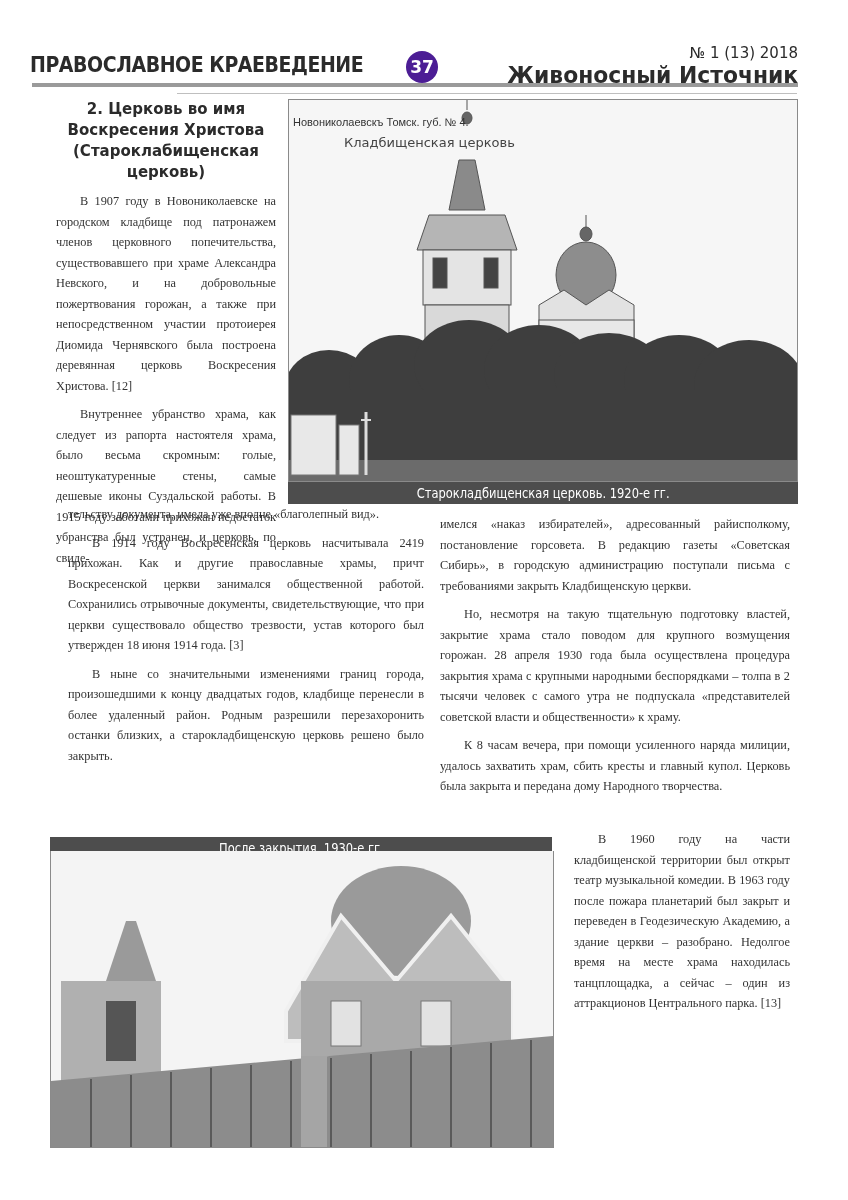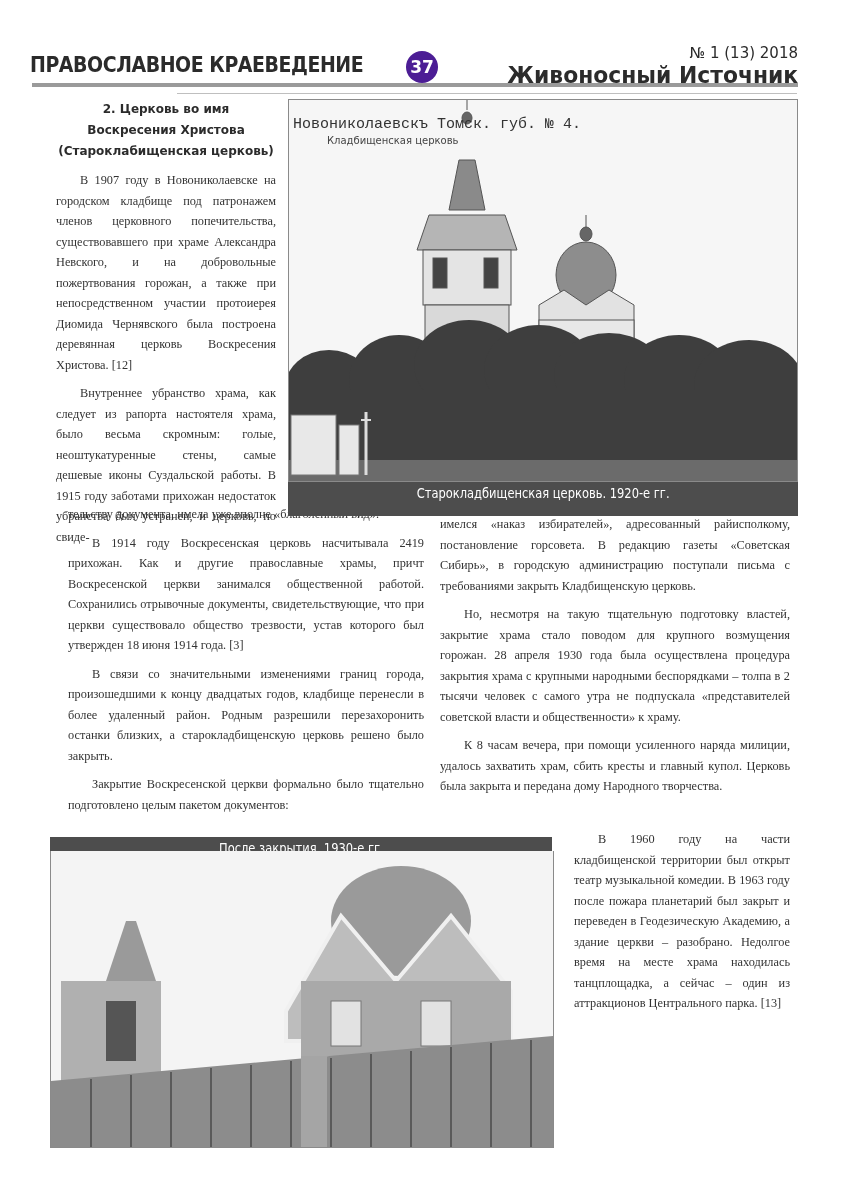--- a/index.html
+++ b/index.html
@@ -10,37 +10,37 @@
   #page-badge { position: absolute; left: 406px; top: 51px; width: 32px; height: 32px; border-radius: 50%; background: #4c1d95; color: #fff; font-family: "DejaVu Sans", sans-serif; font-weight: bold; font-size: 17px; line-height: 32px; text-align: center; }
   #issue { position: absolute; right: 50px; top: 44px; font-family: "DejaVu Sans", sans-serif; font-weight: normal; font-size: 15px; color: #2b2b2b; }
   #magazine { position: absolute; right: 50px; top: 62px; font-family: "DejaVu Sans", sans-serif; font-weight: bold; font-size: 23px; color: #2b2b2b; transform: scaleX(0.95); transform-origin: right; white-space: nowrap; }
   #header-rule { position: absolute; left: 32px; top: 83px; width: 766px; height: 4px; background: #9a9a9a; }
   #header-rule-thin { position: absolute; left: 177px; top: 93px; width: 620px; height: 1px; background: #bfbfbf; }
 
   
   .col { position: absolute; font-family: "DejaVu Serif", serif; font-size: 12.3px; line-height: 20.5px; text-align: justify; color: #333; }
   .col p { margin: 8px; text-indent: 24px; font-family: Liberation Serif, serif; }
   .col p.noindent { text-indent: 0; }
-  .heading { font-family: "DejaVu Sans", sans-serif; font-weight: bold; font-size: 12px; line-height: 21px; text-align: center; color: #2b2b2b; }
+  .heading { font-family: "DejaVu Sans", sans-serif; font-weight: bold; font-size: 15px; line-height: 21px; text-align: center; color: #2b2b2b; }
 
   #col1 { left: 48px; top: 99px; width: 236px; }
   #col1b { left: 60px; top: 496px; width: 372px; }
   #col2 { left: 432px; top: 506px; width: 366px; }
   #col3 { left: 566px; top: 821px; width: 232px; }
 
   
   .photo { position: absolute; background: #f6f6f6; overflow: hidden; border: 1px solid #8a8a8a; }
   .caption { position: absolute; background: #4d4d4d; color: #fff; font-family: "DejaVu Sans", sans-serif; font-size: 14px; line-height: 22px; white-space: nowrap; }
   .caption span { display: inline-block; transform: scaleX(0.82); }
   #photo1 { left: 288px; top: 99px; width: 508px; height: 381px; }
-  #caption1 { left: 288px; top: 482px; width: 510px; height: 34px; text-align: center; }
+  #caption1 { left: 288px; top: 482px; width: 510px; height: 22px; text-align: center; }
   #caption2 { left: 50px; top: 829px; width: 502px; height: 22px; text-align: center; margin-top: 8px; }
   #photo2 { left: 50px; top: 851px; width: 502px; height: 296px; border-top: none; }
-  .postcard-t1 { position: absolute; left: 4px; top: 16px; font-family: Liberation Mono, monospace; font-size: 15px; color: #333; white-space: nowrap; }
-  .postcard-t2 { position: absolute; left: 38px; top: 35px; font-family: "DejaVu Sans", sans-serif; font-size: 10px; color: #444; white-space: nowrap; }
+  .postcard-t1 { position: absolute; left: 4px; top: 16px; font-family: Liberation Sans, sans-serif; font-size: 11px; color: #333; white-space: nowrap; }
+  .postcard-t2 { position: absolute; left: 55px; top: 35px; font-family: "DejaVu Sans", sans-serif; font-size: 13px; color: #444; white-space: nowrap; }
 </style>
 </head>
 <body>
 
 <div id="header-left">ПРАВОСЛАВНОЕ КРАЕВЕДЕНИЕ</div>
 <div id="page-badge">37</div>
 <div id="issue">№ 1 (13) 2018</div>
 <div id="magazine">Живоносный Источник</div>
 <div id="header-rule"></div>
 <div id="header-rule-thin"></div>
@@ -51,26 +51,25 @@
     <div>Воскресения Христова</div>
     <div>(Староклабищенская церковь)</div>
   </div>
   <p>В 1907 году в Новониколаевске на городском кладбище под патронажем членов церковного попечительства, существовавшего при храме Александра Невского, и на добровольные пожертвования горожан, а также при непосредственном участии протоиерея Диомида Чернявского была построена деревянная церковь Воскресения Христова. [12]</p>
   <p>Внутреннее убранство храма, как следует из рапорта настоятеля храма, было весьма скромным: голые, неоштукатуренные стены, самые дешевые иконы Суздальской работы. В 1915 году заботами прихожан недостаток убранства был устранен, и церковь, по свиде-</p>
 </div>
 
 <div id="col1b" class="col">
   <p class="noindent">тельству документа, имела уже вполне «благолепный вид».</p>
   <p>В 1914 году Воскресенская церковь насчитывала 2419 прихожан. Как и другие православные храмы, причт Воскресенской церкви занимался общественной работой. Сохранились отрывочные документы, свидетельствующие, что при церкви существовало общество трезвости, устав которого был утвержден 18 июня 1914 года. [3]</p>
-  <p>В связи со значительными изменениями границ города, произошедшими к концу двадцатых годов, кладбище перенесли в более удаленный район. Родным разрешили перезахоронить останки близких, а старокладбищенскую церковь решено было закрыть.</p>
-  <p>Закрытие Воскресенской церкви формально было тщательно подготовлено целым пакетом документов:</p>
+  <p>В ныне со значительными изменениями границ города, произошедшими к концу двадцатых годов, кладбище перенесли в более удаленный район. Родным разрешили перезахоронить останки близких, а старокладбищенскую церковь решено было закрыть.</p>
 </div>
 
 <div id="col2" class="col">
-  <p class="noindent">имелся «наказ избирателей», адресованный райисполкому, постановление горсовета. В редакцию газеты «Советская Сибирь», в городскую администрацию поступали письма с требованиями закрыть Кладбищенскую церковь.</p>
+  <p class="noindent">имелся «наказ избирателей», адресованный райисполкому, постановление горсовета. В редакцию газеты «Советская Сибирь», в городскую администрацию поступали письма с требованиями закрыть Кладбищенскую церкви.</p>
   <p>Но, несмотря на такую тщательную подготовку властей, закрытие храма стало поводом для крупного возмущения горожан. 28 апреля 1930 года была осуществлена процедура закрытия храма с крупными народными беспорядками – толпа в 2 тысячи человек с самого утра не подпускала «представителей советской власти и общественности» к храму.</p>
   <p>К 8 часам вечера, при помощи усиленного наряда милиции, удалось захватить храм, сбить кресты и главный купол. Церковь была закрыта и передана дому Народного творчества.</p>
 </div>
 
 <div id="col3" class="col">
   <p>В 1960 году на части кладбищенской территории был открыт театр музыкальной комедии. В 1963 году после пожара планетарий был закрыт и переведен в Геодезическую Академию, а здание церкви – разобрано. Недолгое время на месте храма находилась танцплощадка, а сейчас – один из аттракционов Центрального парка. [13]</p>
 </div>
 
 <div id="photo1" class="photo">
   <svg width="508" height="381" viewBox="0 0 508 381">

